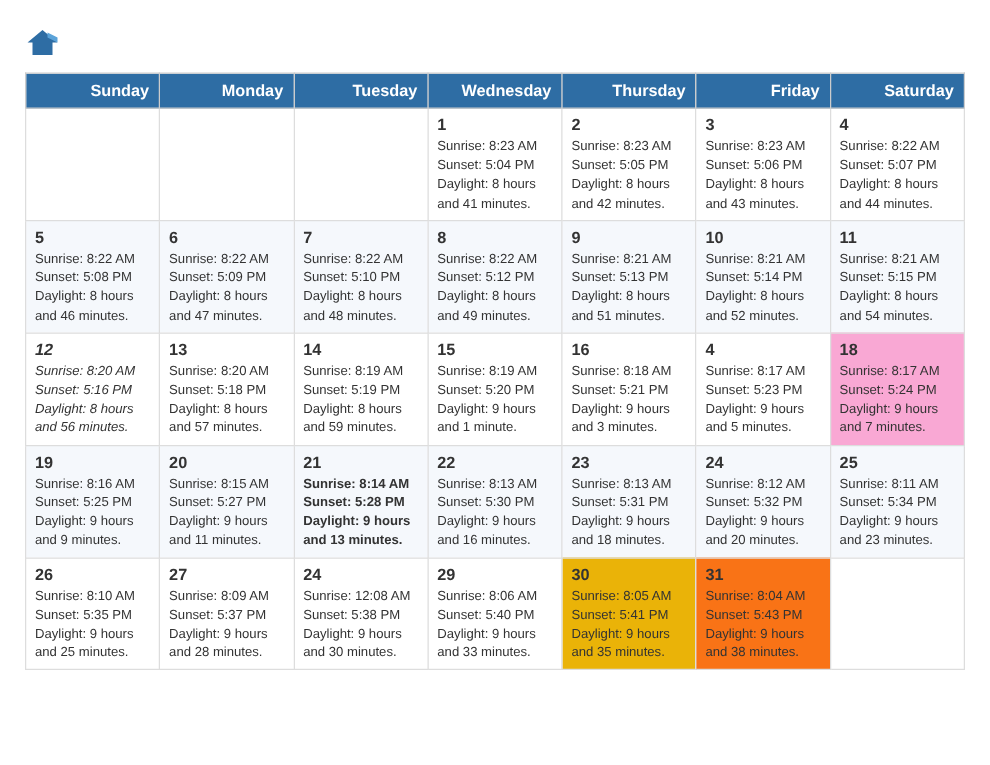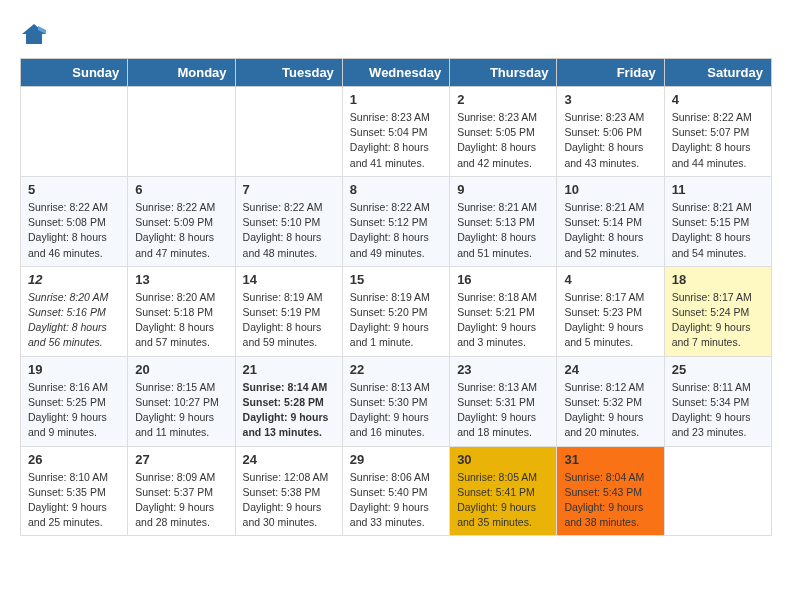--- a/index.html
+++ b/index.html
@@ -233,38 +233,38 @@
           <div class="day-info" style="white-space: pre-line;">Sunrise: 8:18 AM
 Sunset: 5:21 PM
 Daylight: 9 hours and 3 minutes.</div>
         </td>
         <td style="background-color: rgb(255, 255, 255);">
           <span class="day-number">4</span>
           <div class="day-info" style="white-space: pre-line;">Sunrise: 8:17 AM
 Sunset: 5:23 PM
 Daylight: 9 hours and 5 minutes.</div>
         </td>
-        <td style="background-color: #fef9c3; margin-left: 28px;">
+        <td style="background-color: #f9a8d4; margin-left: 28px;">
           <span class="day-number">18</span>
           <div class="day-info" style="white-space: pre-line;">Sunrise: 8:17 AM
 Sunset: 5:24 PM
 Daylight: 9 hours and 7 minutes.</div>
         </td>
       </tr>
       <tr>
         <td style="background-color: rgb(245, 248, 252);">
           <span class="day-number">19</span>
           <div class="day-info" style="white-space: pre-line;">Sunrise: 8:16 AM
 Sunset: 5:25 PM
 Daylight: 9 hours and 9 minutes.</div>
         </td>
         <td style="background-color: rgb(245, 248, 252);">
           <span class="day-number">20</span>
           <div class="day-info" style="white-space: pre-line;">Sunrise: 8:15 AM
-Sunset: 10:27 PM
+Sunset: 5:27 PM
 Daylight: 9 hours and 11 minutes.</div>
         </td>
         <td style="background-color: rgb(245, 248, 252); margin-top: 13px;">
           <span class="day-number">21</span>
           <div class="day-info" style="white-space: pre-line; font-weight: bold;">Sunrise: 8:14 AM
 Sunset: 5:28 PM
 Daylight: 9 hours and 13 minutes.</div>
         </td>
         <td style="background-color: rgb(245, 248, 252);">
           <span class="day-number">22</span>

